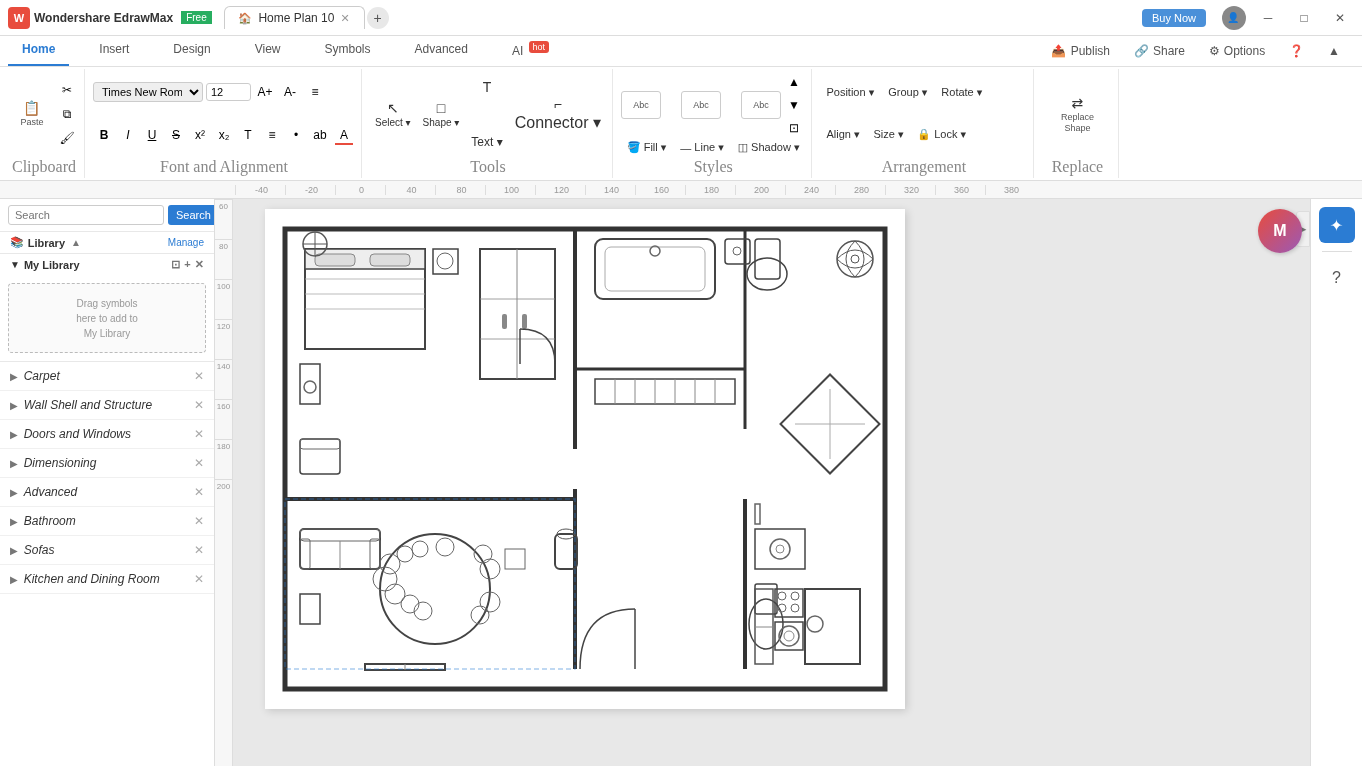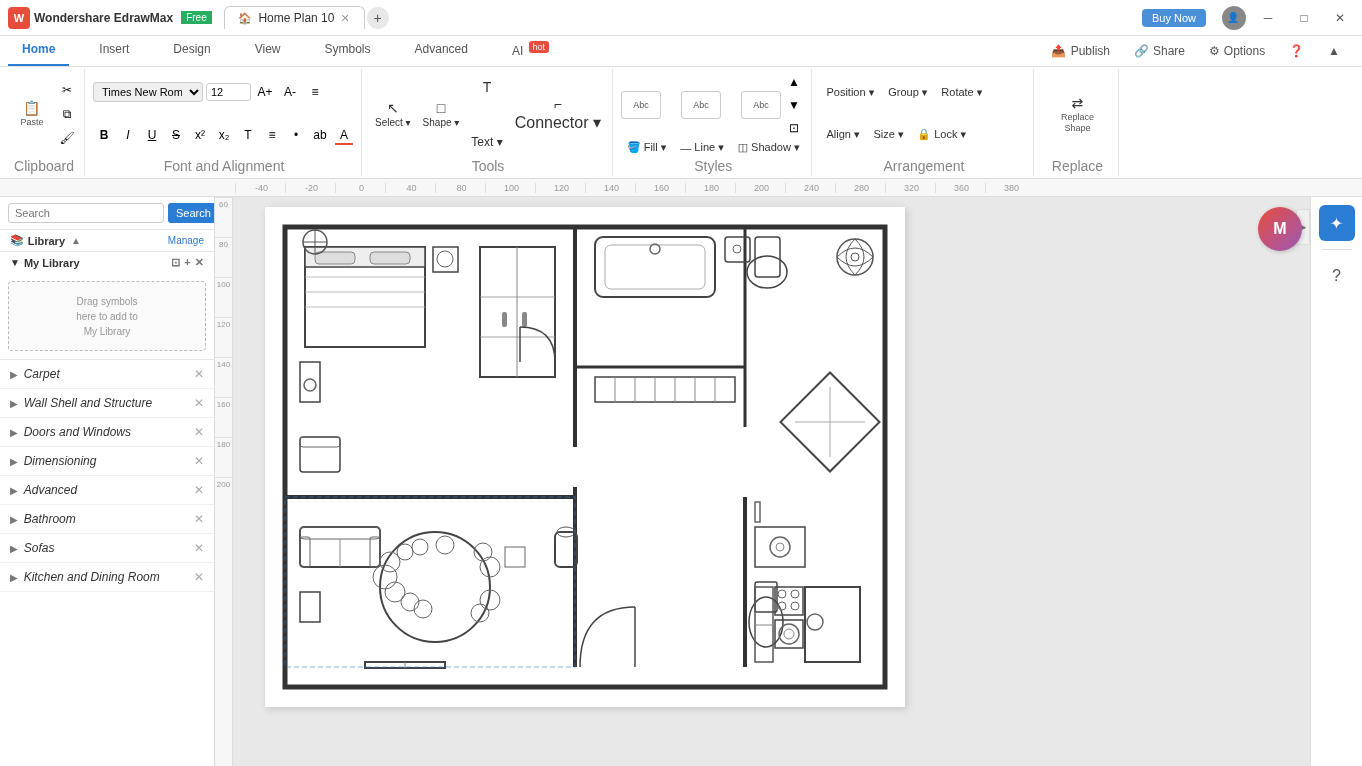--- a/index.html
+++ b/index.html
@@ -25,21 +25,21 @@
     #titlebar .avatar { width: 24px; height: 24px; border-radius: 50%; background: #888; display: flex; align-items: center; justify-content: center; color: #fff; font-size: 10px; }
 
     
     #ribbon { background: #fff; border-bottom: 1px solid #ddd; }
     #ribbon-tabs { display: flex; gap: 16px; padding: 0 8px; border-bottom: 1px solid #e0e0e0; }
     #ribbon-tabs .rtab { padding: 6px 14px; font-size: 12px; cursor: pointer; color: #555; border-bottom: 2px solid transparent; }
     #ribbon-tabs .rtab.active { color: #2b7cd3; border-bottom: 2px solid #2b7cd3; font-weight: 600; }
     #ribbon-tabs .ai-badge { background: #e84c3d; color: #fff; font-size: 9px; padding: 1px 4px; border-radius: 3px; margin-left: 2px; vertical-align: super; }
     #ribbon-content { display: flex; align-items: stretch; padding: 2px 4px; min-height: 68px; gap: 2px; }
     .ribbon-group { display: flex; flex-direction: column; border-right: 1px solid #e8e8e8; padding: 2px 6px; min-width: 40px; }
-    .ribbon-group-label { font-size: 14px; color: #888; text-align: center; padding-top: 2px; }
+    .ribbon-group-label { font-size: 16px; color: #888; text-align: center; padding-top: 2px; font-family: Liberation Serif, serif; }
     .ribbon-row { display: flex; align-items: center; gap: 2px; flex: 1; }
     .ribbon-btn { display: flex; flex-direction: column; align-items: center; justify-content: center; padding: 2px 5px; cursor: pointer; border-radius: 3px; font-size: 10px; color: #333; min-width: 32px; gap: 1px; }
     .ribbon-btn .icon { font-size: 14px; }
     .ribbon-btn .lbl { font-size: 9px; color: #555; white-space: nowrap; }
     .ribbon-btn-sm { display: flex; align-items: center; gap: 3px; padding: 2px 6px; cursor: pointer; border-radius: 3px; font-size: 11px; color: #333; white-space: nowrap; }
     .font-select { border: 1px solid #ccc; border-radius: 3px; padding: 2px 4px; font-size: 11px; width: 110px; }
     .font-size-select { border: 1px solid #ccc; border-radius: 3px; padding: 2px 4px; font-size: 11px; width: 45px; }
     .icon-btn { width: 22px; height: 22px; display: flex; align-items: center; justify-content: center; cursor: pointer; border-radius: 3px; font-size: 12px; }
     .icon-btn.bold { font-weight: bold; }
     .icon-btn.italic { font-style: italic; }

